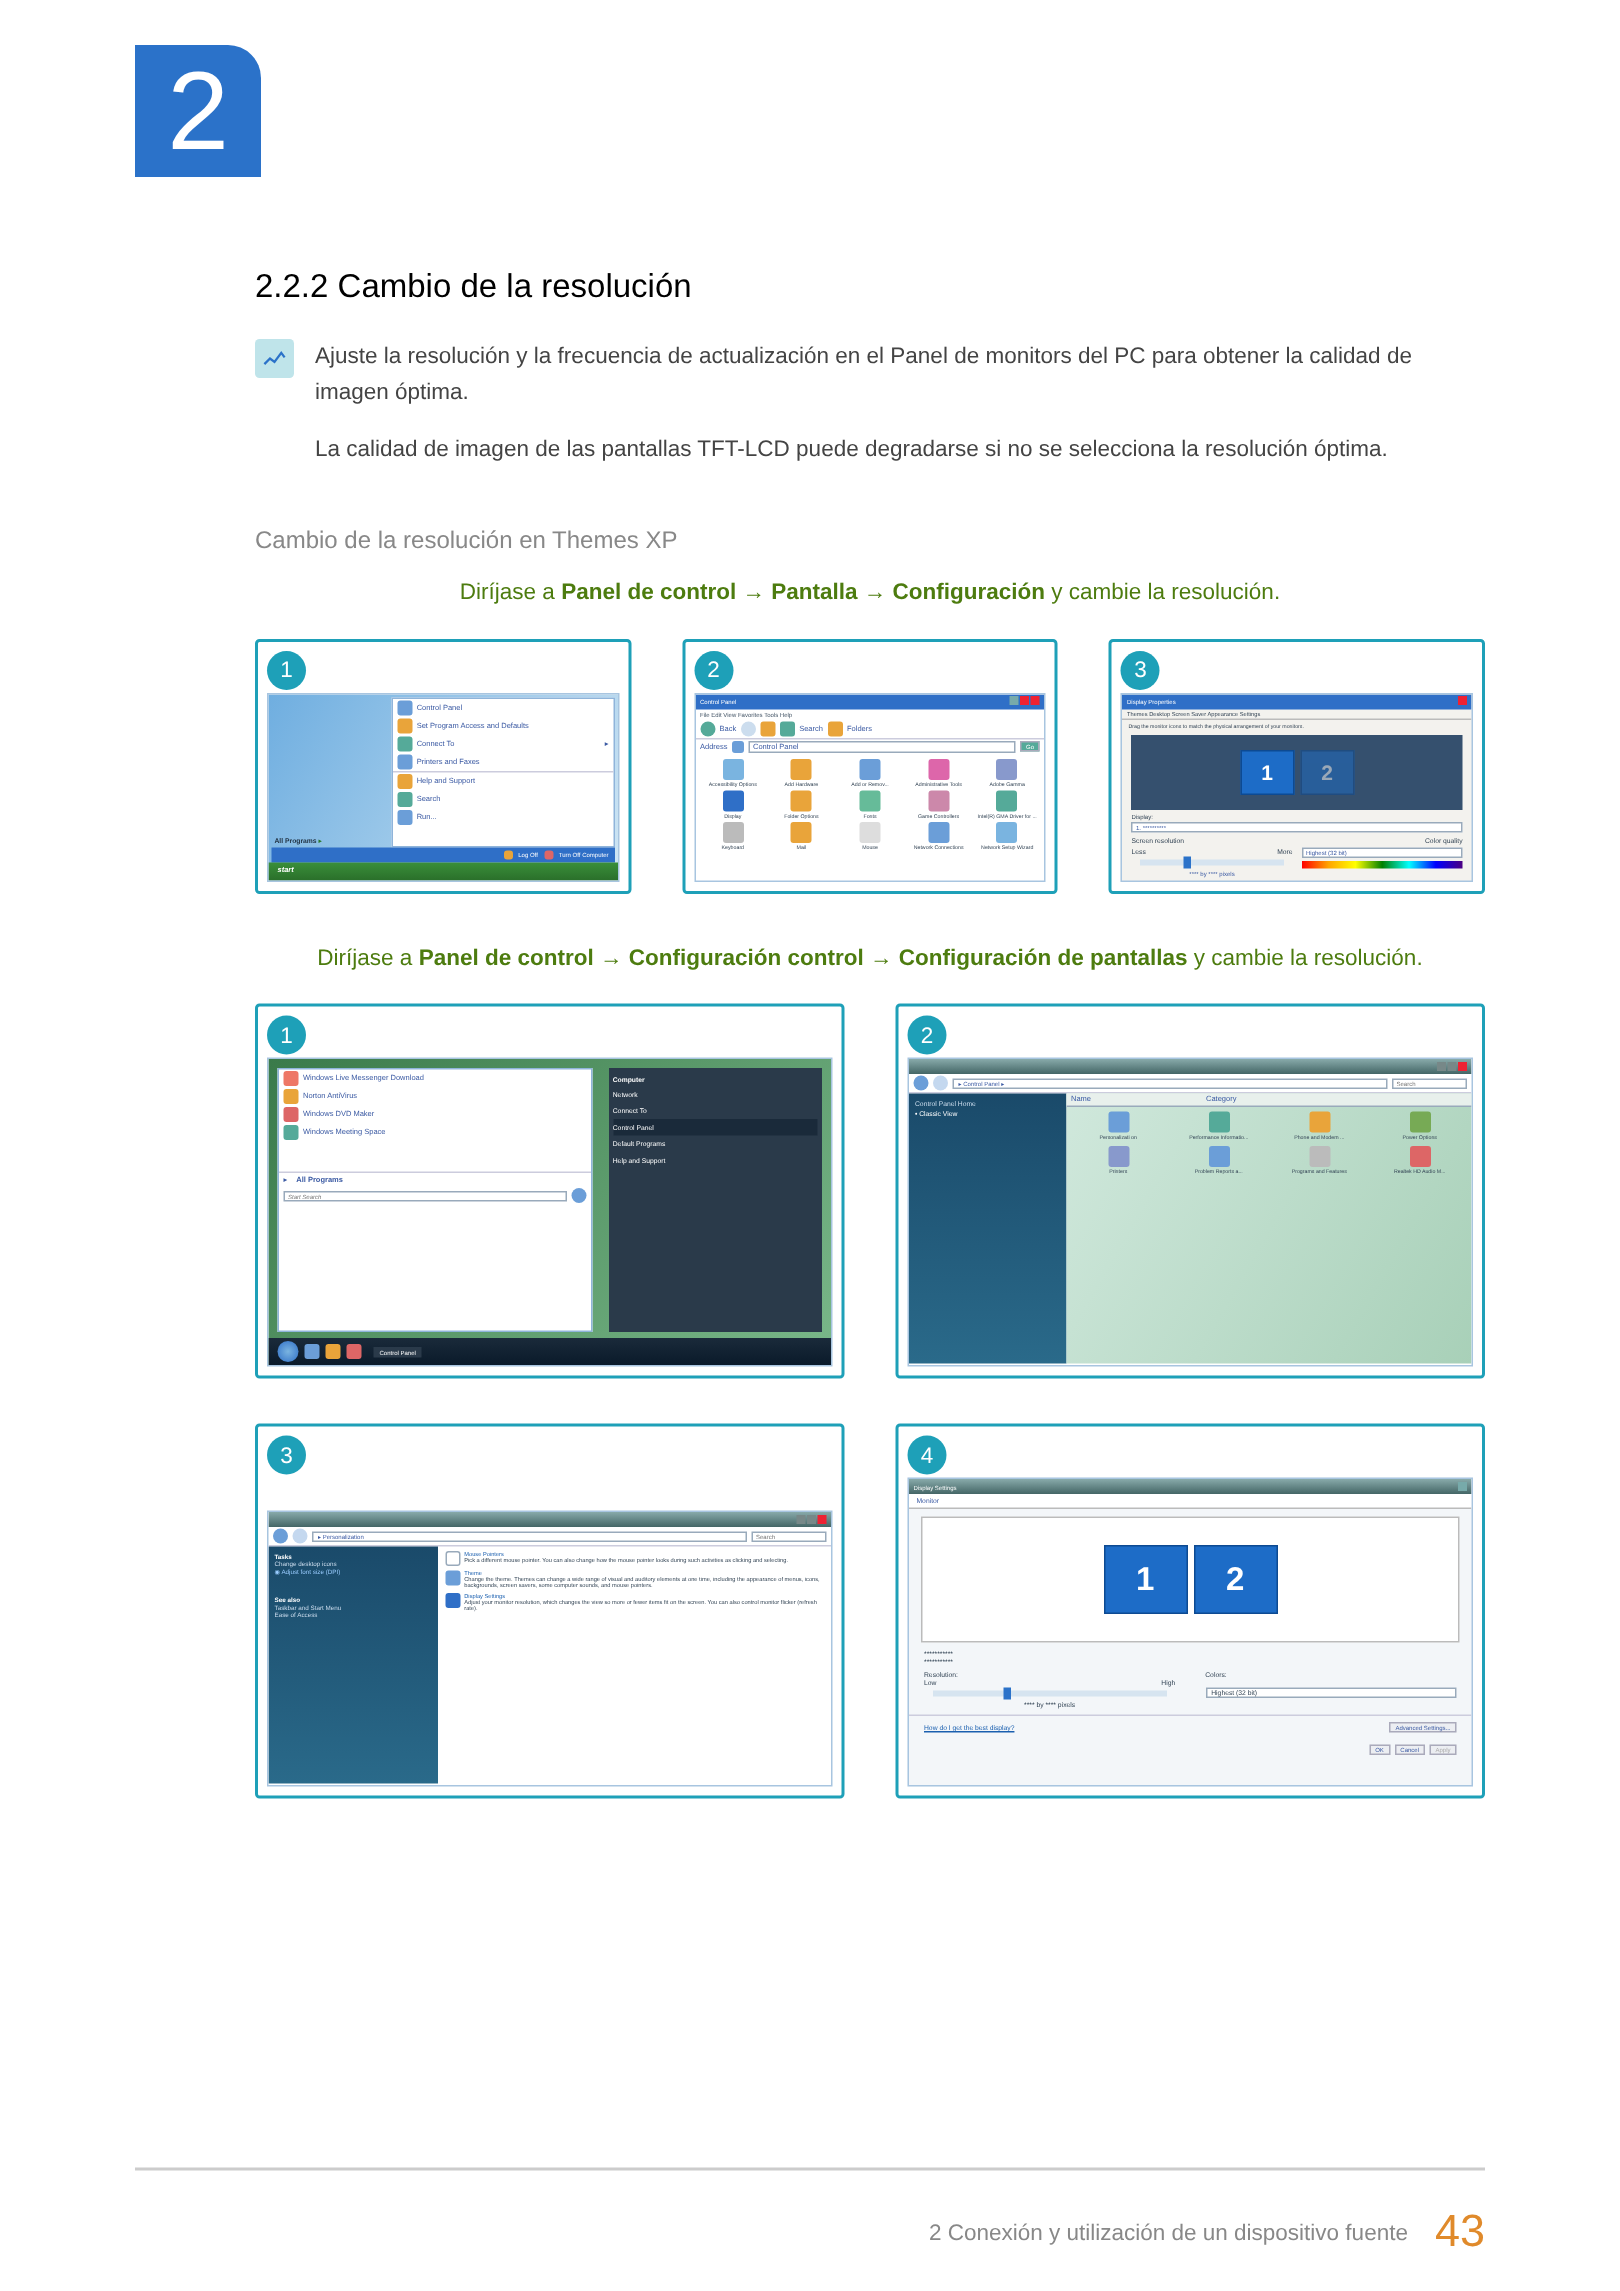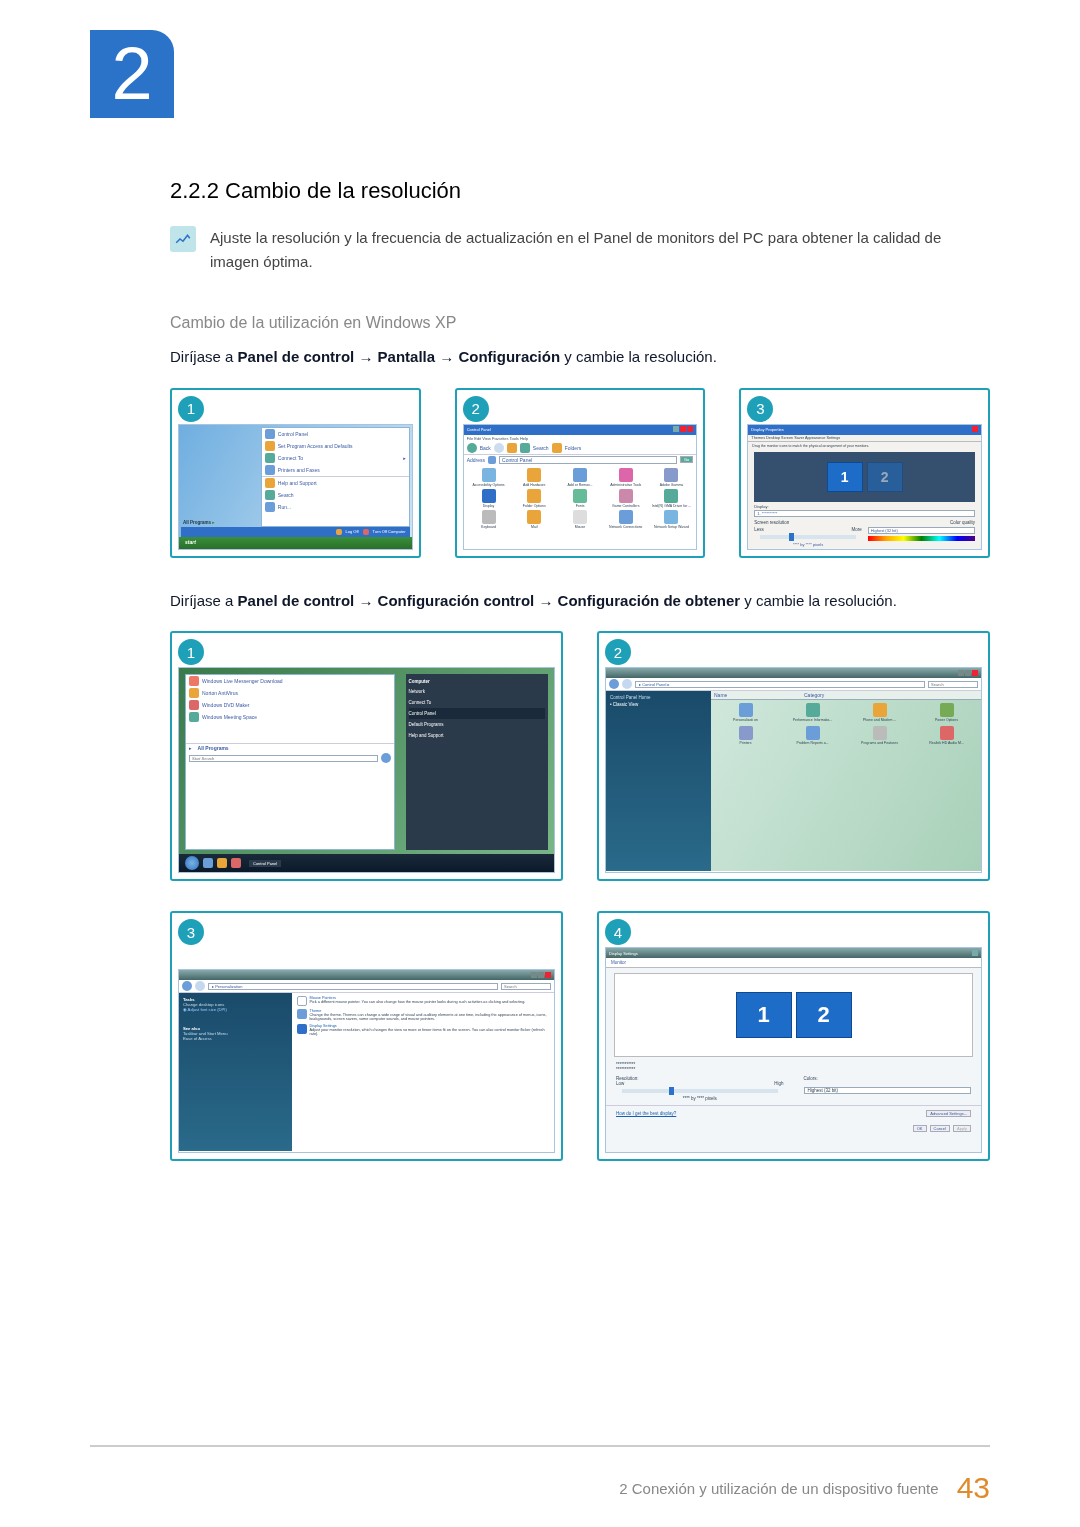--- a/index.html
+++ b/index.html
@@ -46,21 +46,21 @@
     width: 26px; height: 26px;
     background: #bfe4ea;
     border-radius: 3px;
     display: flex; align-items: center; justify-content: center;
     flex-shrink: 0;
     color: #2b72c9;
   }
   .note-icon svg { width: 18px; height: 18px; }
   .note-text p { font-size: 15px; line-height: 1.6; color: #444; margin-bottom: 14px; }
   .subheading { color: #888; font-size: 16px; margin: 10px 0 12px 80px; }
-  .instruction { font-size: 15px; line-height: 1.7; color: #0f172a; margin: 0 0 18px 80px; }
+  .instruction { font-size: 15px; line-height: 1.7; color: #4d7c0f; margin: 0 0 18px 80px; text-align: center; }
   .instruction b { font-weight: 700; }
   
   .figure-row { display: flex; gap: 34px; margin: 0 0 30px 80px; }
   .figure-row.three > .figure { flex: 1; }
   .figure-row.two > .figure { flex: 1; }
   .figure {
     border: 2px solid #1ea0b8;
     border-radius: 3px;
     padding: 6px;
     position: relative;
@@ -138,24 +138,25 @@
   </h2>
 
   <div class="note-block">
     <div class="note-icon">
       <svg viewBox="0 0 24 24" fill="none" stroke="#2b72c9" stroke-width="2">
           <path d="M3 17l5-5 4 3 6-8 3 4"></path>
         </svg>
     </div>
     <div class="note-text">
       <p>Ajuste la resolución y la frecuencia de actualización en el Panel de monitors del PC para obtener la calidad de imagen óptima.</p>
-    </div>
-  </div>
-
-  <div class="subheading">Cambio de la utilización en Windows XP</div>
+      <p>La calidad de imagen de las pantallas TFT-LCD puede degradarse si no se selecciona la resolución óptima.</p>
+    </div>
+  </div>
+
+  <div class="subheading">Cambio de la resolución en Themes XP</div>
   <p class="instruction">
     <span>Diríjase a </span><b>Panel de control</b><span> → </span><b>Pantalla</b><span> → </span><b>Configuración</b><span> y cambie la resolución.</span>
   </p>
 
   <div class="figure-row three">
 
     <div class="figure">
       <div class="callout">1</div>
       <div class="mock start-menu">
         <div class="panel" style="right:2px;top:2px;width:64%;bottom:22px;">
@@ -279,21 +280,21 @@
             <div style="height:5px;margin-top:2px;background:linear-gradient(90deg,red,orange,yellow,green,cyan,blue,indigo);"></div>
           </div>
         </div>
         <div class="dp-btns"></div>
 
       </div>
     </div>
   </div>
 
   <p class="instruction">
-    <span>Diríjase a </span><b>Panel de control</b><span> → </span><b>Configuración control</b><span> → </span><b>Configuración de obtener</b><span> y cambie la resolución.</span>
+    <span>Diríjase a </span><b>Panel de control</b><span> → </span><b>Configuración control</b><span> → </span><b>Configuración de pantallas</b><span> y cambie la resolución.</span>
   </p>
 
   <div class="figure-row two">
 
     <div class="figure tall">
       <div class="callout">1</div>
       <div class="mock" style="background:linear-gradient(135deg,#3a7a4a,#7ab88a);">
         <div class="panel" style="left:6px;top:6px;bottom:22px;width:56%;">
           <div class="row">
               <span class="icon" style="background:#e76"></span>

